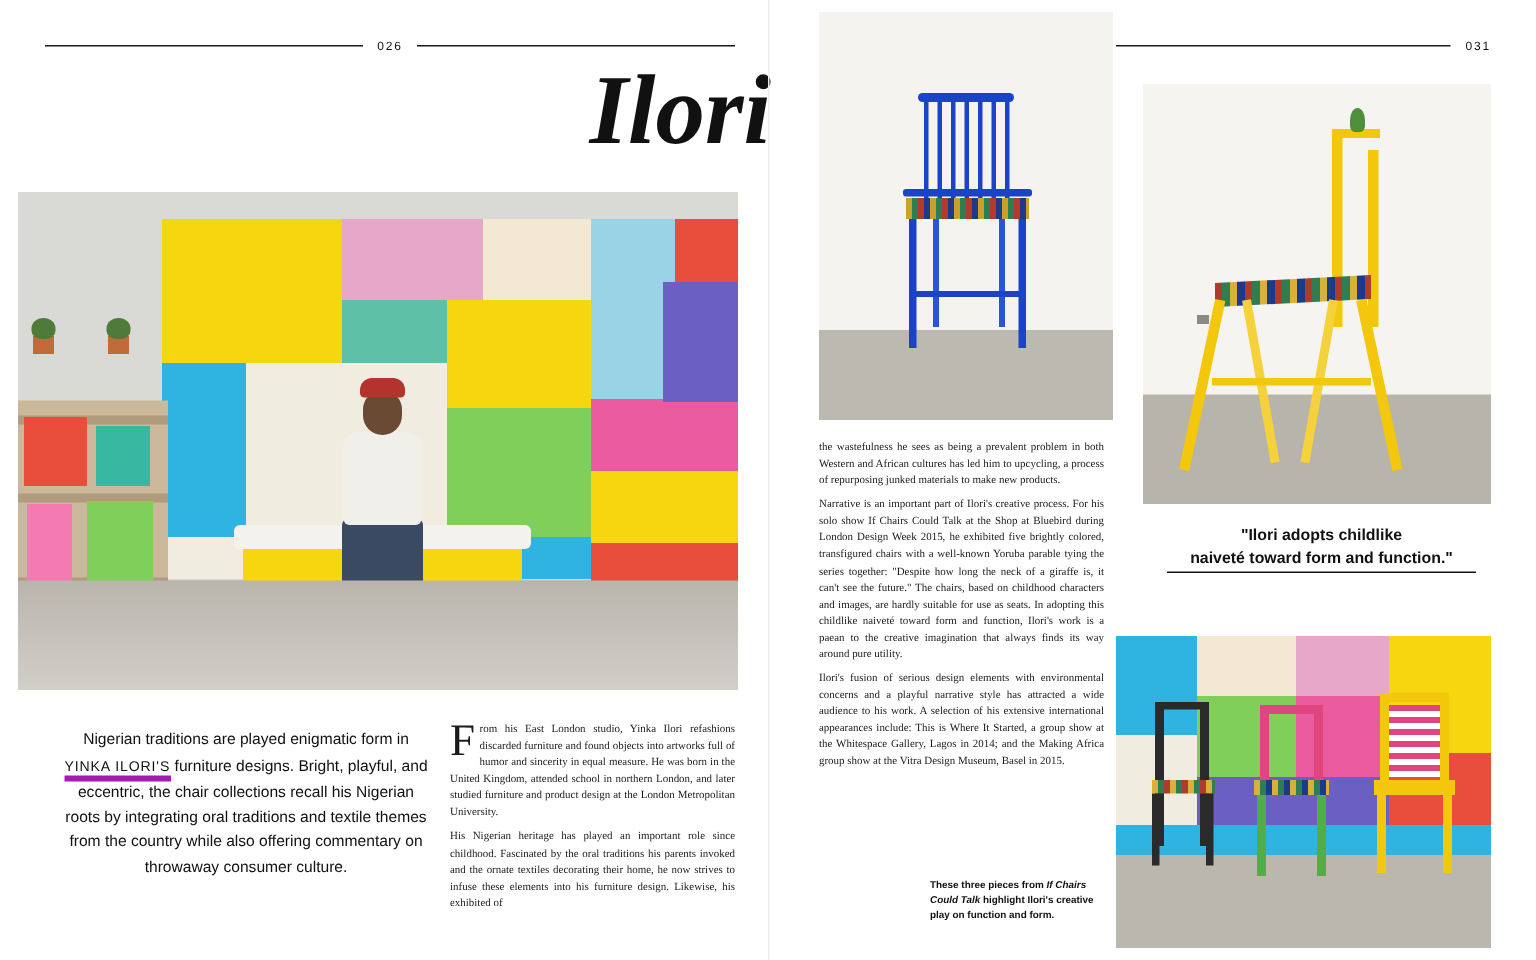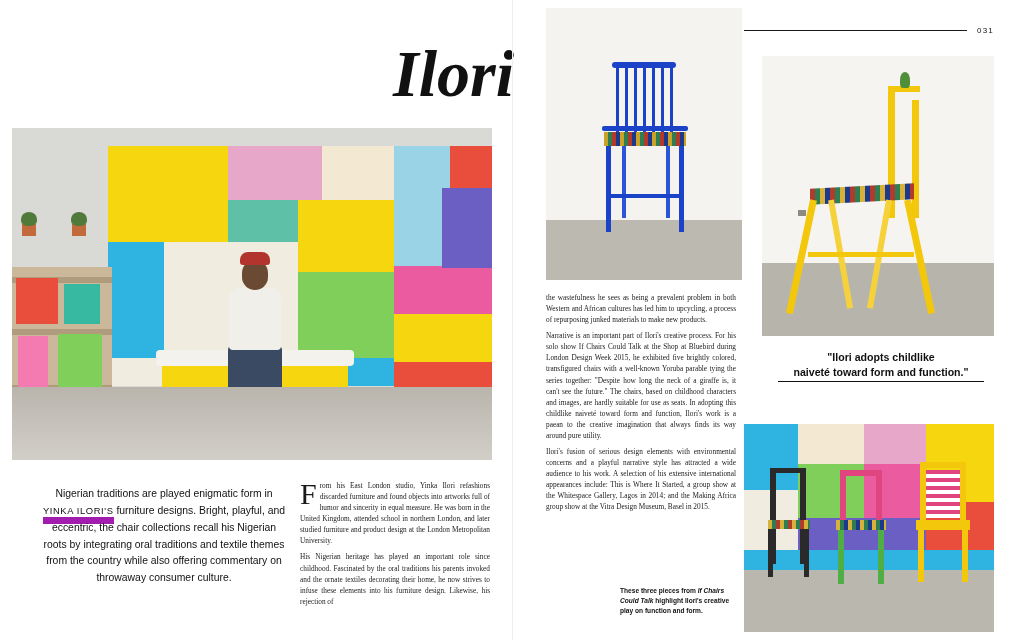--- a/index.html
+++ b/index.html
@@ -123,21 +123,21 @@
     left: 42px; top: 486px;
     width: 244px;
     font-family: "Liberation Sans", sans-serif;
     font-size: 10.4px;
     line-height: 1.62;
     color: #111;
     text-align: center;
   }
   .lede .caps {
     letter-spacing: 0.6px;
-    border-bottom: 7px solid #a21caf;
+    border-bottom: 4px solid #a21caf;
     padding-bottom: 1px;
     font-size: 9.4px;
   }
   .body-col {
     position: absolute;
     font-size: 7.3px;
     line-height: 1.52;
     text-align: justify;
     color: #1a1a1a;
     hyphens: auto;
@@ -204,20 +204,25 @@
     line-height: 1.5;
     color: #111;
   }
   .photo-caption i { font-style: italic; }
 </style>
 </head>
 <body>
 
 <div class="spread">
 
+  <div class="folio" id="folio-left">
+    <span class="rule"></span>
+    <span class="num">026</span>
+    <span class="rule"></span>
+  </div>
 
   <div class="folio" id="folio-right">
     <span class="rule"></span>
     <span class="num">031</span>
   </div>
 
   <div class="title-block">
     <div class="title-line2">Ilori</div>
   </div>
 
@@ -268,21 +273,21 @@
 
     <div class="floor"></div>
   </div>
 
   <div class="lede">
     <span>Nigerian traditions are played enigmatic form in </span><span class="caps">YINKA ILORI'S</span><span> furniture designs. Bright, playful, and eccentric, the chair collections recall his Nigerian roots by integrating oral traditions and textile themes from the country while also offering commentary on throwaway consumer culture.</span>
   </div>
 
   <div class="body-col" id="left-col-1">
     <p class="dropcap">From his East London studio, Yinka Ilori refashions discarded furniture and found objects into artworks full of humor and sincerity in equal measure. He was born in the United Kingdom, attended school in northern London, and later studied furniture and product design at the London Metropolitan University.</p>
-    <p>His Nigerian heritage has played an important role since childhood. Fascinated by the oral traditions his parents invoked and the ornate textiles decorating their home, he now strives to infuse these elements into his furniture design. Likewise, his rejection of</p>
+    <p>His Nigerian heritage has played an important role since childhood. Fascinated by the oral traditions his parents invoked and the ornate textiles decorating their home, he now strives to infuse these elements into his furniture design. Likewise, his exhibited of</p>
   </div>
 
   <div class="gutter"></div>
 
   <div class="photo" id="photo-blue-chair">
     <div class="bgwall" style="background:#f4f3ef;"></div>
     <div class="ground" style="height:22%; background:#bcb9b1;"></div>
 
     <div class="chair-part" style="left:66px; top:54px; width:64px; height:6px; background:#1b43c8; border-radius:3px;"></div>
     <div class="chair-part" style="left:70px; top:58px; width:3px; height:66px; background:#1b43c8;"></div>

